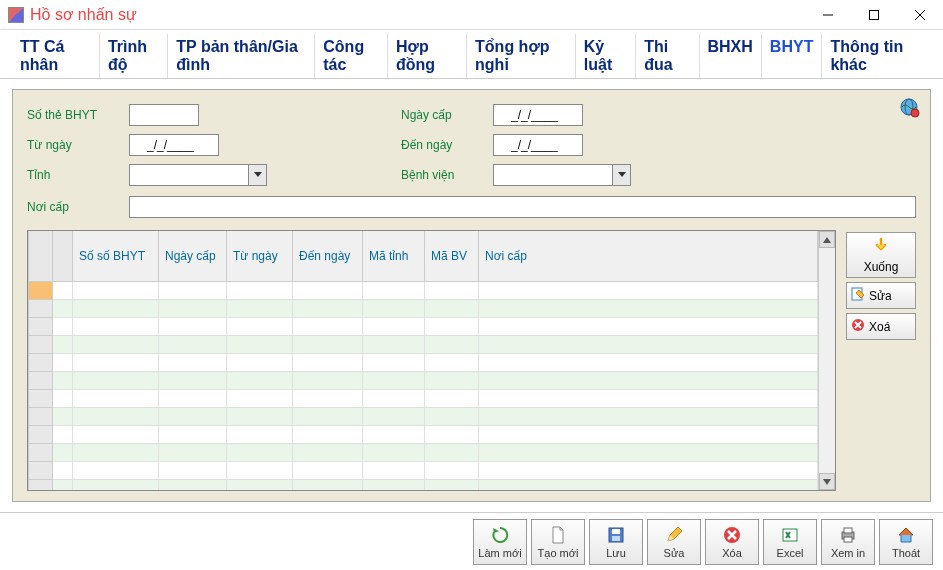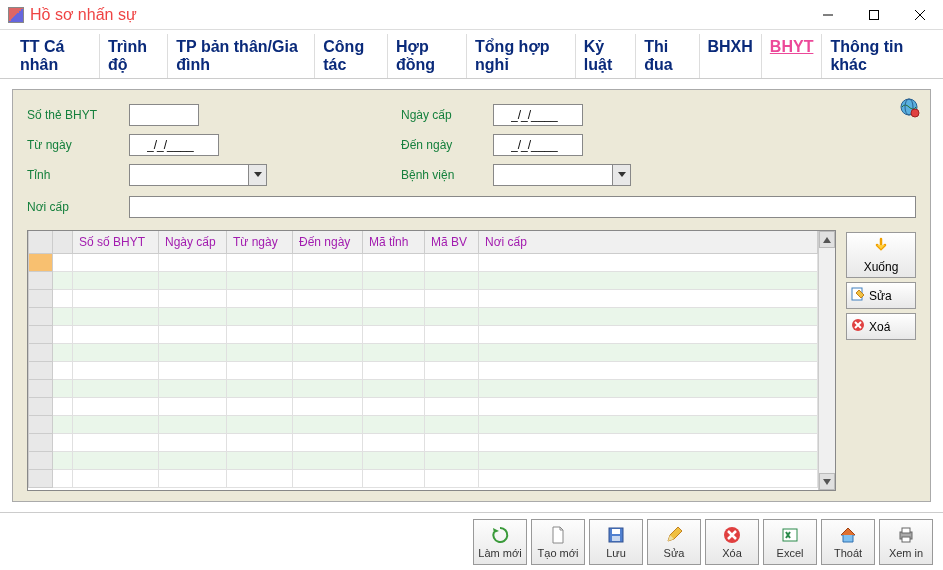--- a/index.html
+++ b/index.html
@@ -6,38 +6,38 @@
 body { font-family: 'Segoe UI', Tahoma, sans-serif; font-size: 12px; background: #fff; width: 943px; height: 570px; overflow: hidden; display: flex; flex-direction: column; }
 .titlebar { height: 30px; display: flex; align-items: center; padding: 0 0 0 8px; background: #fff; border-bottom: 1px solid #ddd; }
 .titlebar .icon { width: 16px; height: 16px; margin-right: 6px; background: linear-gradient(135deg, #d66 0%, #d66 50%, #66d 50%, #66d 100%); border: 1px solid #888; }
 .titlebar .title { flex: 1; font-size: 16px; color: #ef4444; }
 .winbtns { display: flex; height: 100%; }
 .winbtn { width: 46px; height: 100%; display: flex; align-items: center; justify-content: center; background: #fff; border: none; cursor: pointer; font-family: inherit; }
 .winbtn svg { width: 10px; height: 10px; }
 .tabs { display: flex; padding: 4px 12px 0 12px; border-bottom: 1px solid #ccc; background: #fff; gap: 0; }
 .tab { padding: 4px 8px; font-size: 16px; font-weight: bold; color: #0a2a7a; cursor: pointer; border-right: 1px solid #ddd; }
 .tab:last-child { border-right: none; }
-.tab.active { color: #ec4899; text-decoration: underline; }
+.tab.active { color: #1d4ed8; }
 .content { flex: 1; padding: 10px 12px; background: #fff; display: flex; flex-direction: column; min-height: 0; }
 .panel { flex: 1; border: 1px solid #aaa; background: #ece9d8; padding: 14px 14px 10px 14px; display: flex; flex-direction: column; position: relative; min-height: 0; }
 .corner-icon { position: absolute; top: 8px; right: 10px; width: 20px; height: 20px; }
 .form { display: grid; grid-template-columns: 90px 260px 80px 260px; gap: 8px 12px; align-items: center; margin-bottom: 10px; }
 .form-full { display: grid; grid-template-columns: 90px 1fr; gap: 8px 12px; align-items: center; margin-bottom: 12px; }
 .lbl { color: #15803d; }
 .txt { height: 22px; border: 1px solid #888; background: #fff; padding: 0 4px; font-family: inherit; font-size: 12px; }
 .txt.small { width: 70px; }
 .txt.date { width: 90px; text-align: left; padding-left: 17px; }
 .combo { position: relative; display: inline-flex; }
 .combo input { height: 22px; border: 1px solid #888; background: #fff; padding: 0 4px; font-family: inherit; font-size: 12px; width: 120px; }
 .combo .dd { width: 18px; height: 22px; border: 1px solid #888; border-left: none; background: #e8e8e8; display: flex; align-items: center; justify-content: center; cursor: pointer; }
 .grid-wrap { flex: 1; display: flex; gap: 10px; min-height: 0; }
 .grid-container { flex: 1; border: 1px solid #888; background: #fff; display: flex; min-height: 0; }
 .grid { flex: 1; overflow: hidden; }
 table { border-collapse: collapse; width: 100%; font-size: 12px; table-layout: fixed; }
-th { background: #f0f0f0; border: 1px solid #ccc; border-top: none; padding: 4px 6px; text-align: left; font-weight: normal; color: #a21caf; height: 20px; }
+th { background: #f0f0f0; border: 1px solid #ccc; border-top: none; padding: 18px 6px; text-align: left; font-weight: normal; color: #0369a1; height: 20px; }
 th.rowhead { width: 24px; background: #e8e8e8; }
 th.checkhead { width: 20px; background: #e8e8e8; }
 td { border: 1px solid #e0e0e0; padding: 0 6px; height: 18px; }
 td.rowhead { background: #e8e8e8; border: 1px solid #ccc; }
 td.rowhead.sel { background: #f8c070; }
 tr.alt td:not(.rowhead) { background: #eaf6ea; }
 .vscroll { width: 17px; background: #f0f0f0; border-left: 1px solid #ccc; display: flex; flex-direction: column; }
 .vscroll .arr { height: 17px; background: #e0e0e0; border: 1px solid #bbb; display: flex; align-items: center; justify-content: center; cursor: pointer; }
 .vscroll .track { flex: 1; background: #f0f0f0; }
 .sidebtns { width: 70px; display: flex; flex-direction: column; gap: 4px; padding-top: 2px; }
@@ -391,29 +391,29 @@
         <svg width="18" height="18" viewBox="0 0 18 18">
           <rect x="2" y="3" width="14" height="12" fill="#fff" stroke="#2a8a4a"></rect>
           <path d="M5 6 L9 12 M9 6 L5 12" stroke="#2a8a4a" stroke-width="2"></path>
         </svg>
       </span>
     <span>Excel</span>
   </button>
   <button class="bbtn">
     <span class="ic">
         <svg width="18" height="18" viewBox="0 0 18 18">
-          <path d="M2 9 L9 2 L16 9 L14 9 L14 16 L4 16 L4 9 Z" fill="#80c0f0" stroke="#3070b0"></path>
-          <path d="M2 9 L9 2 L16 9" fill="#e07030" stroke="#a04010"></path>
-        </svg>
-      </span>
-    <span>Thoát</span>
-  </button>
-  <button class="bbtn">
-    <span class="ic">
-        <svg width="18" height="18" viewBox="0 0 18 18">
           <rect x="3" y="6" width="12" height="7" fill="#aaa" stroke="#666"></rect>
           <rect x="5" y="2" width="8" height="5" fill="#fff" stroke="#666"></rect>
           <rect x="5" y="11" width="8" height="5" fill="#fff" stroke="#666"></rect>
         </svg>
       </span>
     <span>Xem in</span>
   </button>
+  <button class="bbtn">
+    <span class="ic">
+        <svg width="18" height="18" viewBox="0 0 18 18">
+          <path d="M2 9 L9 2 L16 9 L14 9 L14 16 L4 16 L4 9 Z" fill="#80c0f0" stroke="#3070b0"></path>
+          <path d="M2 9 L9 2 L16 9" fill="#e07030" stroke="#a04010"></path>
+        </svg>
+      </span>
+    <span>Thoát</span>
+  </button>
 </div>
 
 </body></html>

